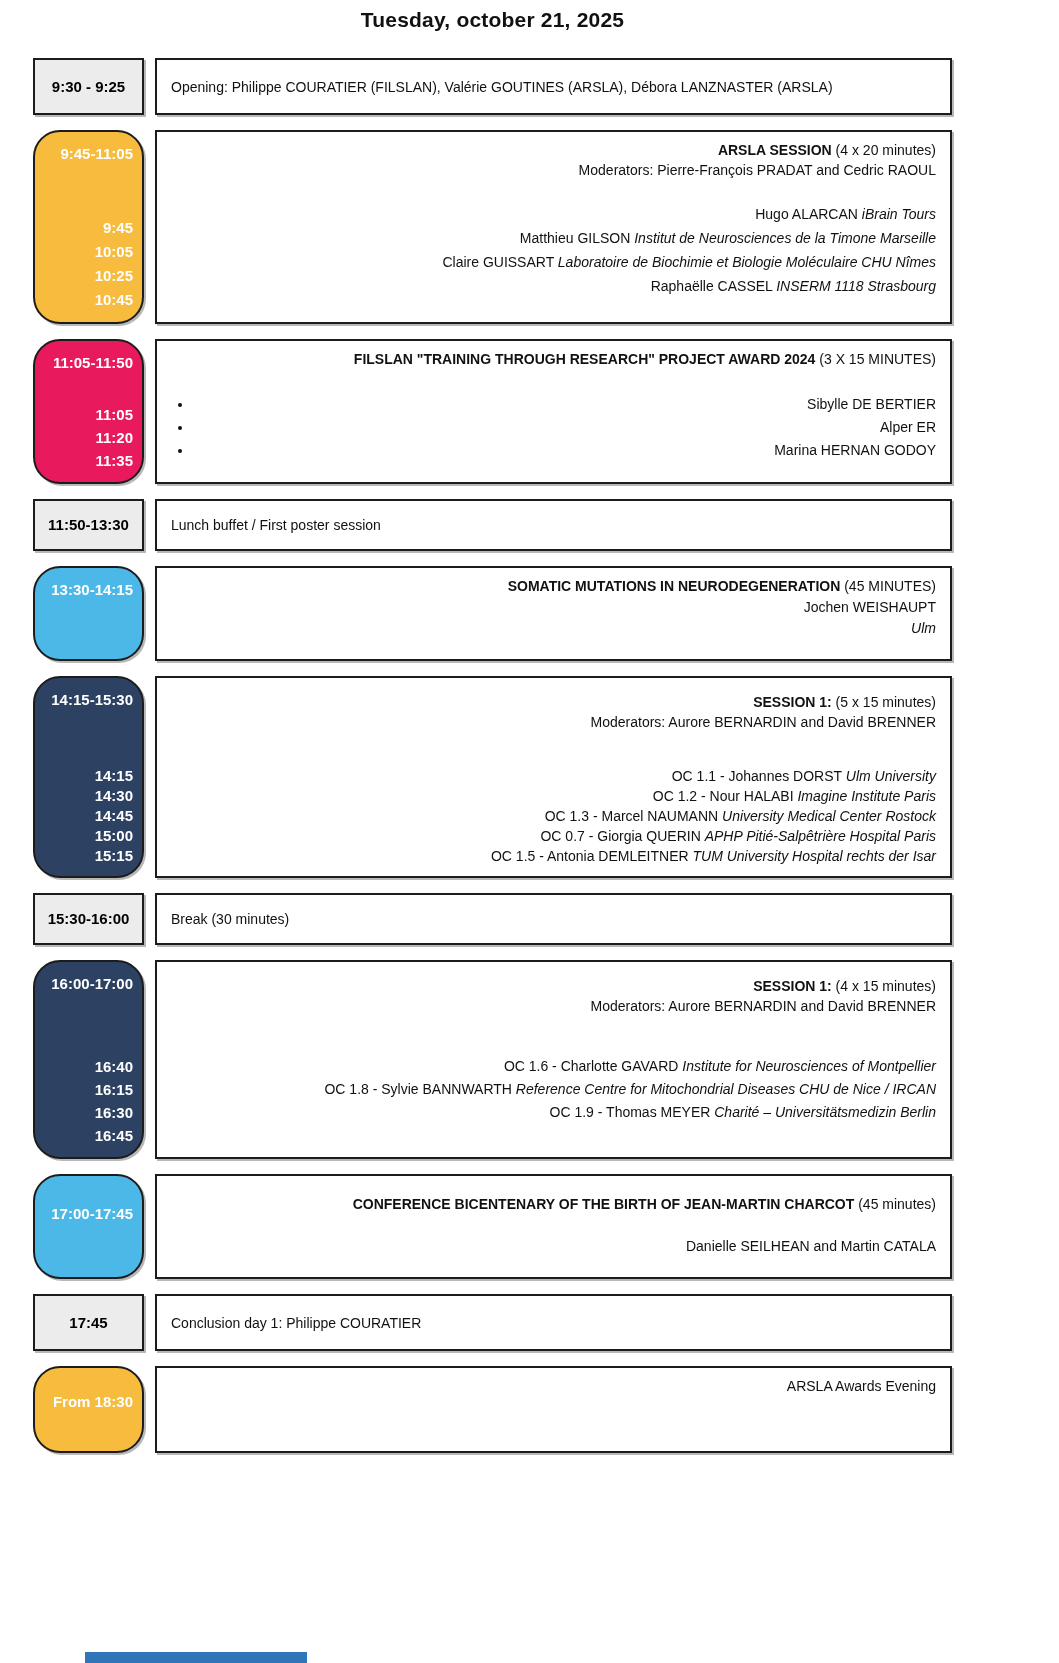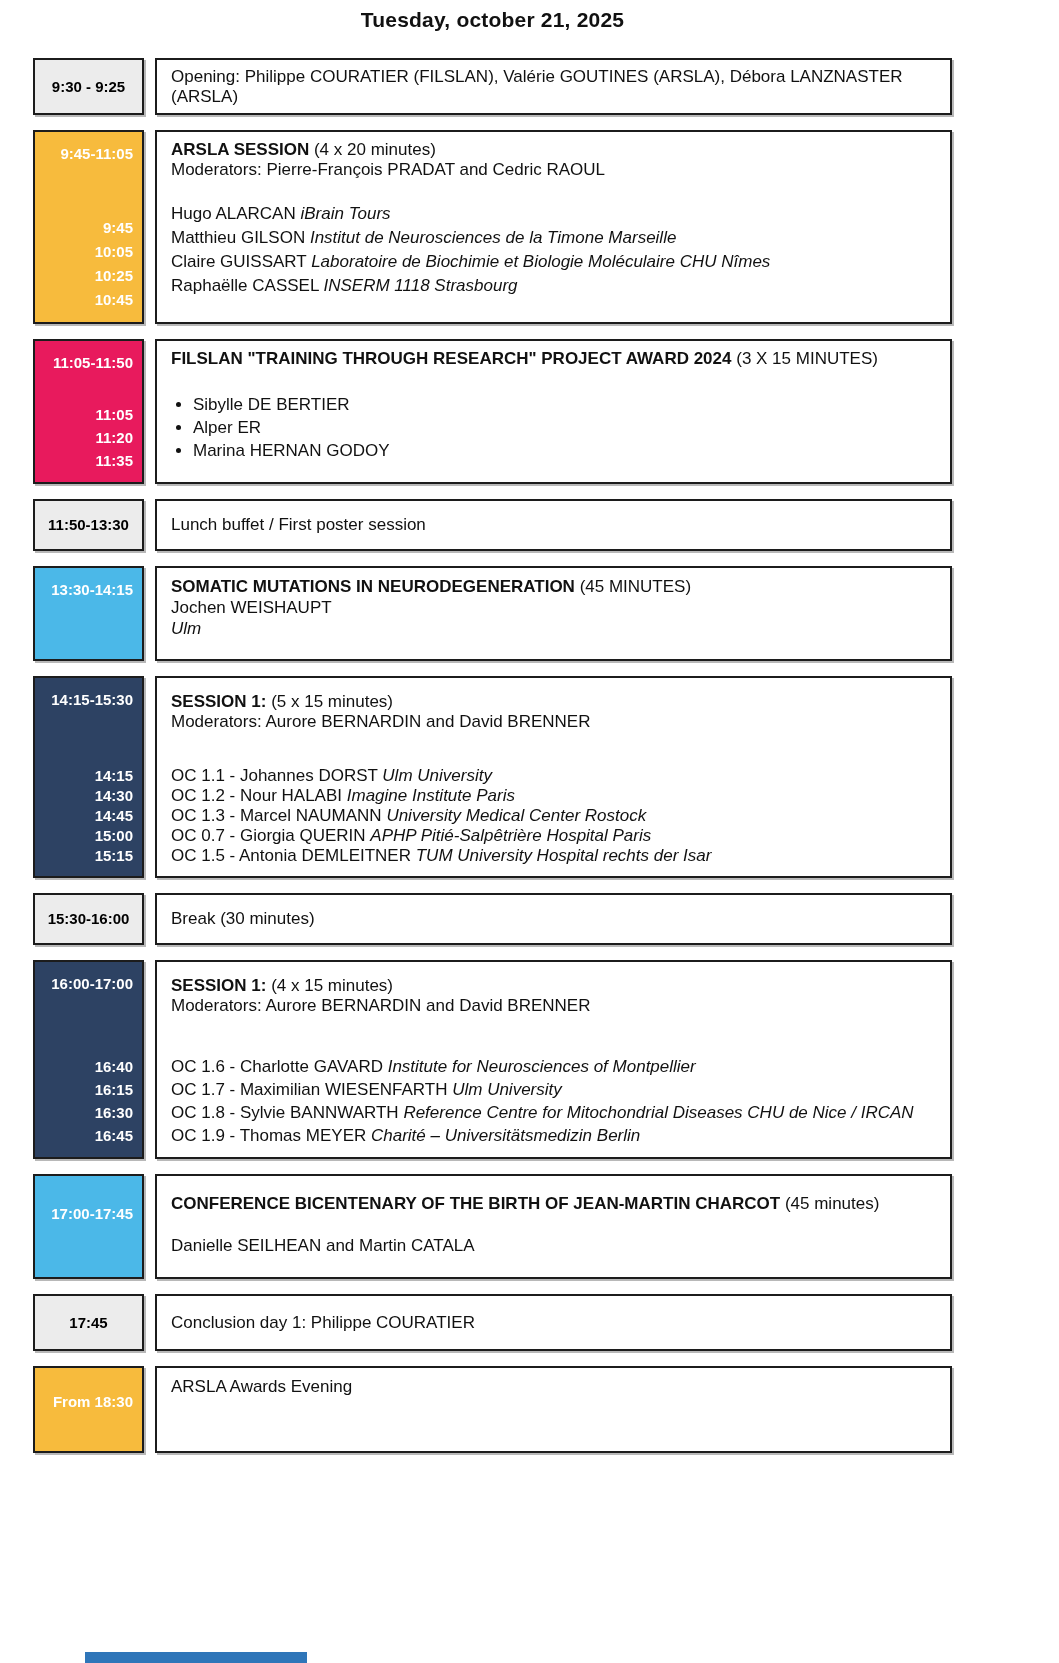--- a/index.html
+++ b/index.html
@@ -8,29 +8,29 @@
   .page { position:relative; width:1059px; height:1663px; background:#fff; overflow:hidden; }
   .page-title { text-align:center; font-size:21px; font-weight:bold; padding-top:8px; width:985px; letter-spacing:.2px; }
   .rows { position:absolute; left:33px; top:58px; width:919px; }
   .row { display:flex; gap:11px; margin-bottom:15px; }
   .timebox { flex:0 0 111px; border:2px solid #1c1c1c; box-shadow:2px 2px 0 rgba(0,0,0,.28); font-weight:bold; font-size:15px; }
   .timebox.c-gray { background:#ececec; color:#000; display:flex; align-items:center; justify-content:center; text-align:center; }
   .timebox.c-yellow { background:#f7bb3d; }
   .timebox.c-pink { background:#e81a5d; }
   .timebox.c-blue { background:#4bb8e8; }
   .timebox.c-navy { background:#2d4263; }
-  .timebox.colored { color:#fff; text-align:right; padding:12px 9px 10px 6px; display:flex; flex-direction:column; }
+  .timebox.colored { color:#fff; text-align:right; padding:12px 9px 10px 6px; display:flex; flex-direction:column;border-radius:27px; }
   .trange { line-height:20px; display:block; }
   .subtimes div { font-weight:bold; }
   .st-arsla { margin-top:52px; } .st-arsla div { line-height:24px; }
   .st-filslan { margin-top:30px; } .st-filslan div { line-height:23px; }
   .st-s1a { margin-top:56px; } .st-s1a div { line-height:20px; }
   .st-s1b { margin-top:61px; } .st-s1b div { line-height:23px; }
   .pt22 { padding-top:24px !important; }
-  .content { flex:1; background:#fff; border:2px solid #1c1c1c; box-shadow:2px 2px 0 rgba(0,0,0,.28); font-size:17px; padding:8px 14px; }
+  .content { flex:1; background:#fff; border:2px solid #1c1c1c; box-shadow:2px 2px 0 rgba(0,0,0,.28); font-size:14px; padding:8px 14px;text-align:right; }
   .content.vcenter { display:flex; align-items:center; padding-top:0; padding-bottom:0; }
   .line { line-height:20px; }
   .lh21 .line { line-height:21px; }
   .speakers-arsla { margin-top:22px; } .speakers-arsla .line { line-height:24px; }
   .talks-s1a { margin-top:34px; } .talks-s1a .line { line-height:20px; }
   .talks-s1b { margin-top:39px; } .talks-s1b .line { line-height:23px; }
   .bullets { margin-top:24px; padding-left:22px; list-style:disc; }
   .bullets li { line-height:23px; }
   .charcot-speaker { margin-top:22px; }
   b { font-weight:bold; }
@@ -157,21 +157,20 @@
           <div>16:15</div>
           <div>16:30</div>
           <div>16:45</div>
         </div>
       </div>
       <div class="content" style="padding-top:14px">
         <div class="line"><b>SESSION 1:</b><span> (4 x 15 minutes)</span></div>
         <div class="line">Moderators: Aurore BERNARDIN and David BRENNER</div>
         <div class="talks-s1b">
           <div class="line"><span>OC 1.6 - Charlotte GAVARD</span> <i>Institute for Neurosciences of Montpellier</i></div>
-          <div class="line"><span>OC 1.7 - Maximilian WIESENFARTH</span> <i>Ulm University</i></div>
           <div class="line"><span>OC 1.8 - Sylvie BANNWARTH</span> <i>Reference Centre for Mitochondrial Diseases CHU de Nice / IRCAN</i></div>
           <div class="line"><span>OC 1.9 - Thomas MEYER</span> <i>Charité – Universitätsmedizin Berlin</i></div>
         </div>
       </div>
     </div>
 
     <div class="row" style="min-height:105px">
       <div class="timebox c-blue colored">
         <span class="trange" style="margin-top:16px">17:00-17:45</span>
       </div>

